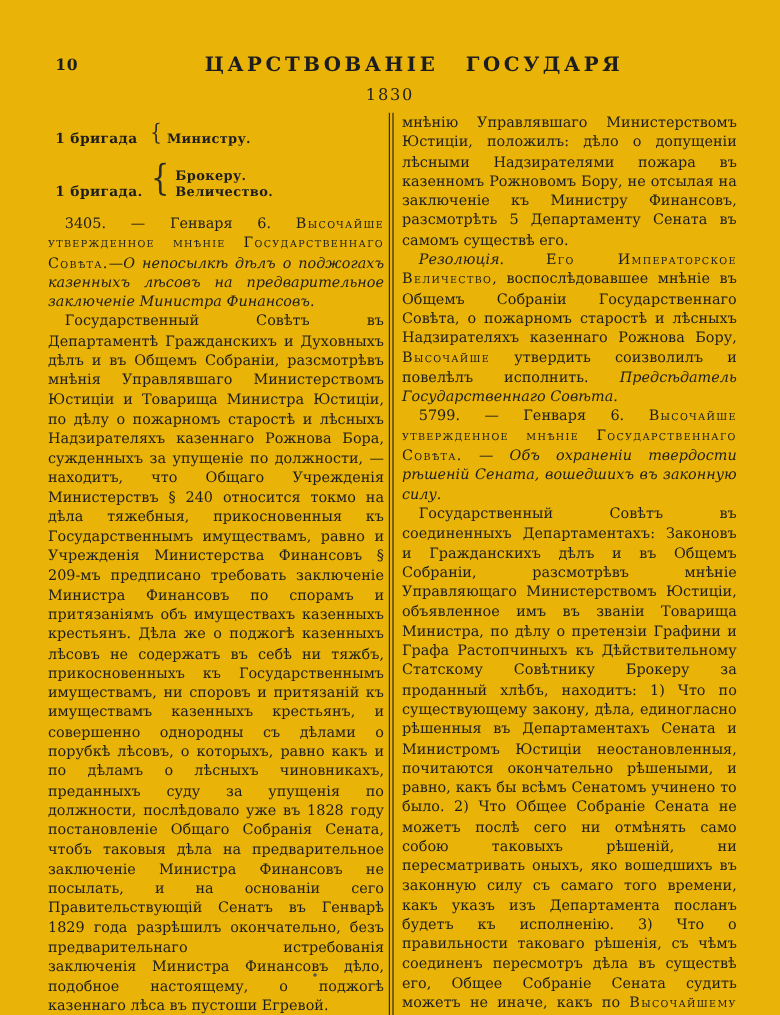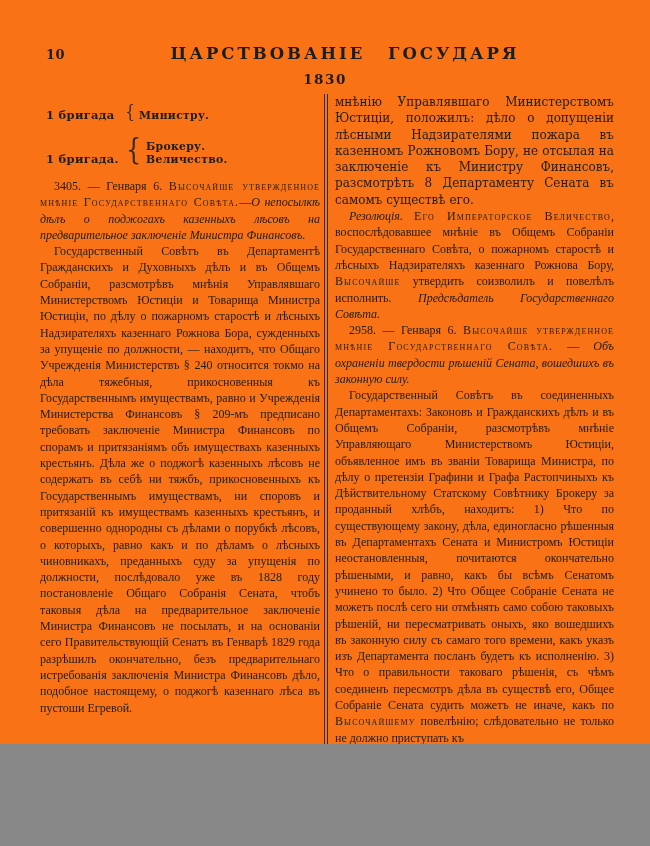--- a/index.html
+++ b/index.html
@@ -2,60 +2,60 @@
 <html lang="ru"><head>
 <meta charset="utf-8">
 <style>
   html, body { margin:0; padding:0; }
   body {
     font-family: "DejaVu Serif", "Liberation Serif", serif;
     background:#888;
   }
   .page {
     position:relative;
-    width:650px; height:744px;
+    width:650px; height:846px;
     margin:0 auto;
-    background:#f97316;
+    background:#eab308;
     color:#1d1d1d;
     overflow:hidden;
   }
   .page-number {
     position:absolute; left:46px; top:47px;
     font-size:13px; font-weight:bold; letter-spacing:.5px;
   }
   .running-head {
     position:absolute; left:0; right:0; top:44px;
     text-align:center;
     font-size:16.5px; font-weight:bold;
     letter-spacing:3px; word-spacing:14px;padding-left:40px;
   }
   .year {
     position:absolute; left:0; right:0; top:71px;
     text-align:center;
-    font-size:13.5px; font-weight:bold; letter-spacing:1.5px;
+    font-size:13.5px; font-weight:normal; letter-spacing:1.5px;
   }
   .columns {
     position:absolute; left:40px; top:94px; width:574px;
     display:flex; align-items:stretch;
   }
   .col.left  { width:280px; }
   .col.right { flex:1; }
   .divider {
     width:2px;
     border-left:1.4px solid #2c2c2c;
     border-right:1.4px solid #2c2c2c;
     margin:0 7px 0 4px;
   }
   .para {
     margin:0;
     font-size:12px;
     line-height:16.3px;
     text-align:justify;
   }
-  .para.indent { text-indent:14px;font-family:Liberation Serif, serif; }
+  .para.indent { text-indent:14px; }
   .s-n  { }
   .s-sc { font-variant:small-caps; letter-spacing:1.1px; }
   .s-i  { font-style:italic; }
   .brigade-list { margin:6px 0 12px 6px; }
   .brigade-row {
     display:flex; align-items:flex-end;
     margin-bottom:9px;
     font-size:11.5px;
   }
   .b-label { width:78px; font-weight:bold; letter-spacing:.3px; }
@@ -100,22 +100,22 @@
           </div>
         </div>
       <div class="paras">
           <p class="para indent"><span class="s-n">3405. — Генваря 6. </span><span class="s-sc">Высочайше утвержденное мнѣніе Государственнаго Совѣта.</span><span class="s-n">—</span><span class="s-i">О непосылкѣ дѣлъ о поджогахъ казенныхъ лѣсовъ на предварительное заключеніе Министра Финансовъ.</span></p>
           <p class="para indent"><span class="s-n">Государственный Совѣтъ въ Департаментѣ Гражданскихъ и Духовныхъ дѣлъ и въ Общемъ Собраніи, разсмотрѣвъ мнѣнія Управлявшаго Министерствомъ Юстиціи и Товарища Министра Юстиціи, по дѣлу о пожарномъ старостѣ и лѣсныхъ Надзирателяхъ казеннаго Рожнова Бора, сужденныхъ за упущеніе по должности, — находитъ, что Общаго Учрежденія Министерствъ § 240 относится токмо на дѣла тяжебныя, прикосновенныя къ Государственнымъ имуществамъ, равно и Учрежденія Министерства Финансовъ § 209-мъ предписано требовать заключеніе Министра Финансовъ по спорамъ и притязаніямъ объ имуществахъ казенныхъ крестьянъ. Дѣла же о поджогѣ казенныхъ лѣсовъ не содержатъ въ себѣ ни тяжбъ, прикосновенныхъ къ Государственнымъ имуществамъ, ни споровъ и притязаній къ имуществамъ казенныхъ крестьянъ, и совершенно однородны съ дѣлами о порубкѣ лѣсовъ, о которыхъ, равно какъ и по дѣламъ о лѣсныхъ чиновникахъ, преданныхъ суду за упущенія по должности, послѣдовало уже въ 1828 году постановленіе Общаго Собранія Сената, чтобъ таковыя дѣла на предварительное заключеніе Министра Финансовъ не посылать, и на основаніи сего Правительствующій Сенатъ въ Генварѣ 1829 года разрѣшилъ окончательно, безъ предварительнаго истребованія заключенія Министра Финансовъ дѣло, подобное настоящему, о поджогѣ казеннаго лѣса въ пустоши Егревой.</span></p>
         </div>
     </div>
     <div class="divider"></div>
     <div class="col right">
       <div class="paras">
-          <p class="para"><span class="s-n">мнѣнію Управлявшаго Министерствомъ Юстиціи, положилъ: дѣло о допущеніи лѣсными Надзирателями пожара въ казенномъ Рожновомъ Бору, не отсылая на заключеніе къ Министру Финансовъ, разсмотрѣть 8 Департаменту Сената въ самомъ существѣ его.</span></p>
+          <p class="para"><span class="s-n">мнѣнію Управлявшаго Министерствомъ Юстиціи, положилъ: дѣло о допущеніи лѣсными Надзирателями пожара въ казенномъ Рожновомъ Бору, не отсылая на заключеніе къ Министру Финансовъ, разсмотрѣть 5 Департаменту Сената въ самомъ существѣ его.</span></p>
           <p class="para indent"><span class="s-i">Резолюція.</span><span class="s-n"> </span><span class="s-sc">Его Императорское Величество</span><span class="s-n">, воспослѣдовавшее мнѣніе въ Общемъ Собраніи Государственнаго Совѣта, о пожарномъ старостѣ и лѣсныхъ Надзирателяхъ казеннаго Рожнова Бору, </span><span class="s-sc">Высочайше</span><span class="s-n"> утвердить соизволилъ и повелѣлъ исполнить. </span><span class="s-i">Предсѣдатель Государственнаго Совѣта.</span></p>
-          <p class="para indent"><span class="s-n">2958. — Генваря 6. </span><span class="s-sc">Высочайше утвержденное мнѣніе Государственнаго Совѣта.</span><span class="s-n"> — </span><span class="s-i">Объ охраненіи твердости рѣшеній Сената, вошедшихъ въ законную силу.</span></p>
+          <p class="para indent"><span class="s-n">5799. — Генваря 6. </span><span class="s-sc">Высочайше утвержденное мнѣніе Государственнаго Совѣта.</span><span class="s-n"> — </span><span class="s-i">Объ охраненіи твердости рѣшеній Сената, вошедшихъ въ законную силу.</span></p>
           <p class="para indent"><span class="s-n">Государственный Совѣтъ въ соединенныхъ Департаментахъ: Законовъ и Гражданскихъ дѣлъ и въ Общемъ Собраніи, разсмотрѣвъ мнѣніе Управляющаго Министерствомъ Юстиціи, объявленное имъ въ званіи Товарища Министра, по дѣлу о претензіи Графини и Графа Растопчиныхъ къ Дѣйствительному Статскому Совѣтнику Брокеру за проданный хлѣбъ, находитъ: 1) Что по существующему закону, дѣла, единогласно рѣшенныя въ Департаментахъ Сената и Министромъ Юстиціи неостановленныя, почитаются окончательно рѣшеными, и равно, какъ бы всѣмъ Сенатомъ учинено то было. 2) Что Общее Собраніе Сената не можетъ послѣ сего ни отмѣнять само собою таковыхъ рѣшеній, ни пересматривать оныхъ, яко вошедшихъ въ законную силу съ самаго того времени, какъ указъ изъ Департамента посланъ будетъ къ исполненію. 3) Что о правильности таковаго рѣшенія, съ чѣмъ соединенъ пересмотръ дѣла въ существѣ его, Общее Собраніе Сената судить можетъ не иначе, какъ по </span><span class="s-sc">Высочайшему</span><span class="s-n"> повелѣнію; слѣдовательно не только не должно приступать къ</span></p>
         </div>
     </div>
   </div>
 
   <div class="speck"></div>
 </div>
 
 </body></html>

